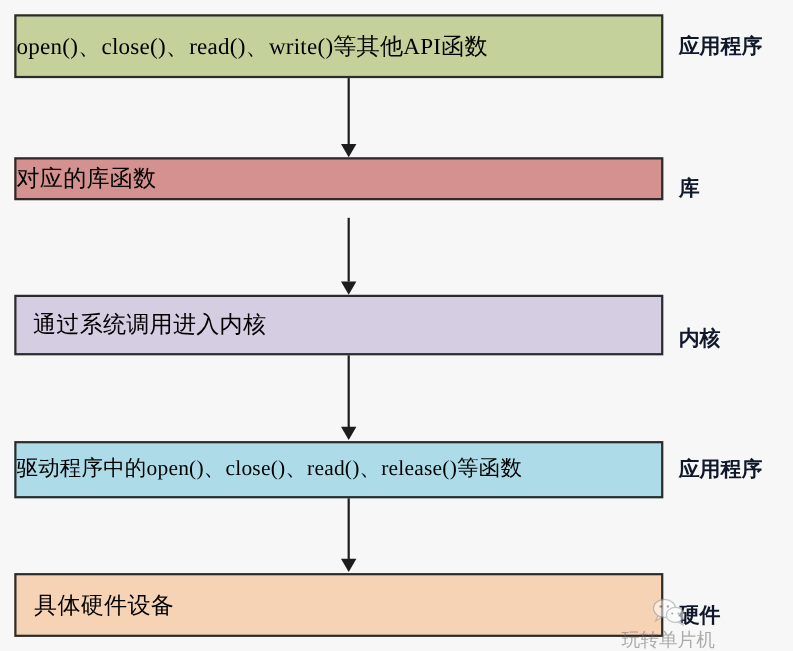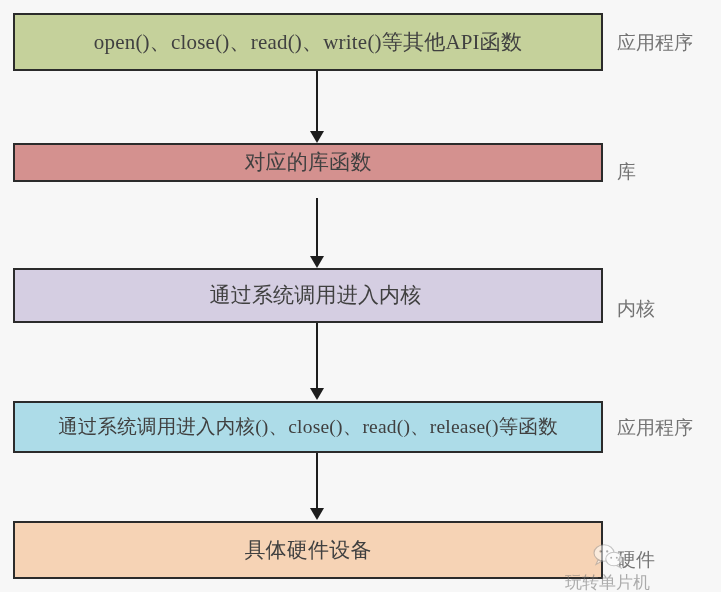--- a/index.html
+++ b/index.html
@@ -23,22 +23,22 @@
 
   
   .node {
     position: absolute;
     left: 13px;
     width: 590px;
     box-sizing: border-box;
     border: 2px solid #3b82f6;
     display: flex;
     align-items: center;
-    justify-content: center;
-    color: #404040;
+    justify-content: flex-start;
+    color: #000000;
     letter-spacing: 0.2px;
     white-space: nowrap;
   }
   .node .node-text {
     display: block;
     line-height: 1;
   }
 
   .node-app      { top: 13px;  height: 58px;  background: #c5d19b; }
   .node-lib      { top: 143px; height: 39px;  background: #d4918f; }
@@ -51,23 +51,23 @@
   .node-lib .node-text,
   .node-kernel .node-text,
   .node-hardware .node-text { font-size: 21px; }
   .node-driver .node-text { font-size: 19.5px; }
 
   
   .tier-label {
     position: absolute;
     left: 617px;
     font-family: "DejaVu Sans", "Liberation Sans", sans-serif;
-    font-weight: normal;
+    font-weight: bold;
     font-size: 19px;
-    color: #737373;
+    color: #0f172a;
     white-space: nowrap;
     line-height: 1;
   }
   .tier-app      { top: 33px; }
   .tier-lib      { top: 162px; }
   .tier-kernel   { top: 299px; }
   .tier-driver   { top: 418px; }
   .tier-hardware { top: 540px; margin-top: 10px; }
 
   
@@ -140,28 +140,28 @@
 
   <div class="node node-kernel" style="background: rgb(213, 206, 226); border-color: rgb(43, 43, 43);">
     <span class="node-text">通过系统调用进入内核</span>
   </div>
   <div class="tier-label tier-kernel">内核</div>
 
   <div class="connector c3"></div>
   <div class="arrowhead a3"></div>
 
   <div class="node node-driver" style="background: rgb(173, 220, 232); border-color: rgb(43, 43, 43);">
-    <span class="node-text">通过系统调用进入内核()、close()、read()、release()等函数</span>
+    <span class="node-text">驱动程序中的open()、close()、read()、release()等函数</span>
   </div>
   <div class="tier-label tier-driver">应用程序</div>
 
   <div class="connector c4"></div>
   <div class="arrowhead a4"></div>
 
-  <div class="node node-hardware" style="background: rgb(246, 211, 181); border-color: rgb(43, 43, 43);">
+  <div class="node node-hardware" style="background: rgb(246, 211, 181); border-color: rgb(43, 43, 43); padding-left: 16px;">
     <span class="node-text">具体硬件设备</span>
   </div>
   <div class="tier-label tier-hardware">硬件</div>
 
   <div class="watermark">
     <span>
       <svg class="wechat-icon" width="30" height="26" viewBox="0 0 30 26" aria-hidden="true">
         <ellipse cx="11" cy="10" rx="10" ry="8.2" fill="#ffffff" stroke="#9a9a9a" stroke-width="1.1"></ellipse>
         <path d="M5 17 L3 21.5 L8.5 18.4 Z" fill="#ffffff" stroke="#9a9a9a" stroke-width="1.1"></path>
         <circle cx="7.6" cy="8.4" r="1.15" fill="#6e6e6e"></circle>

